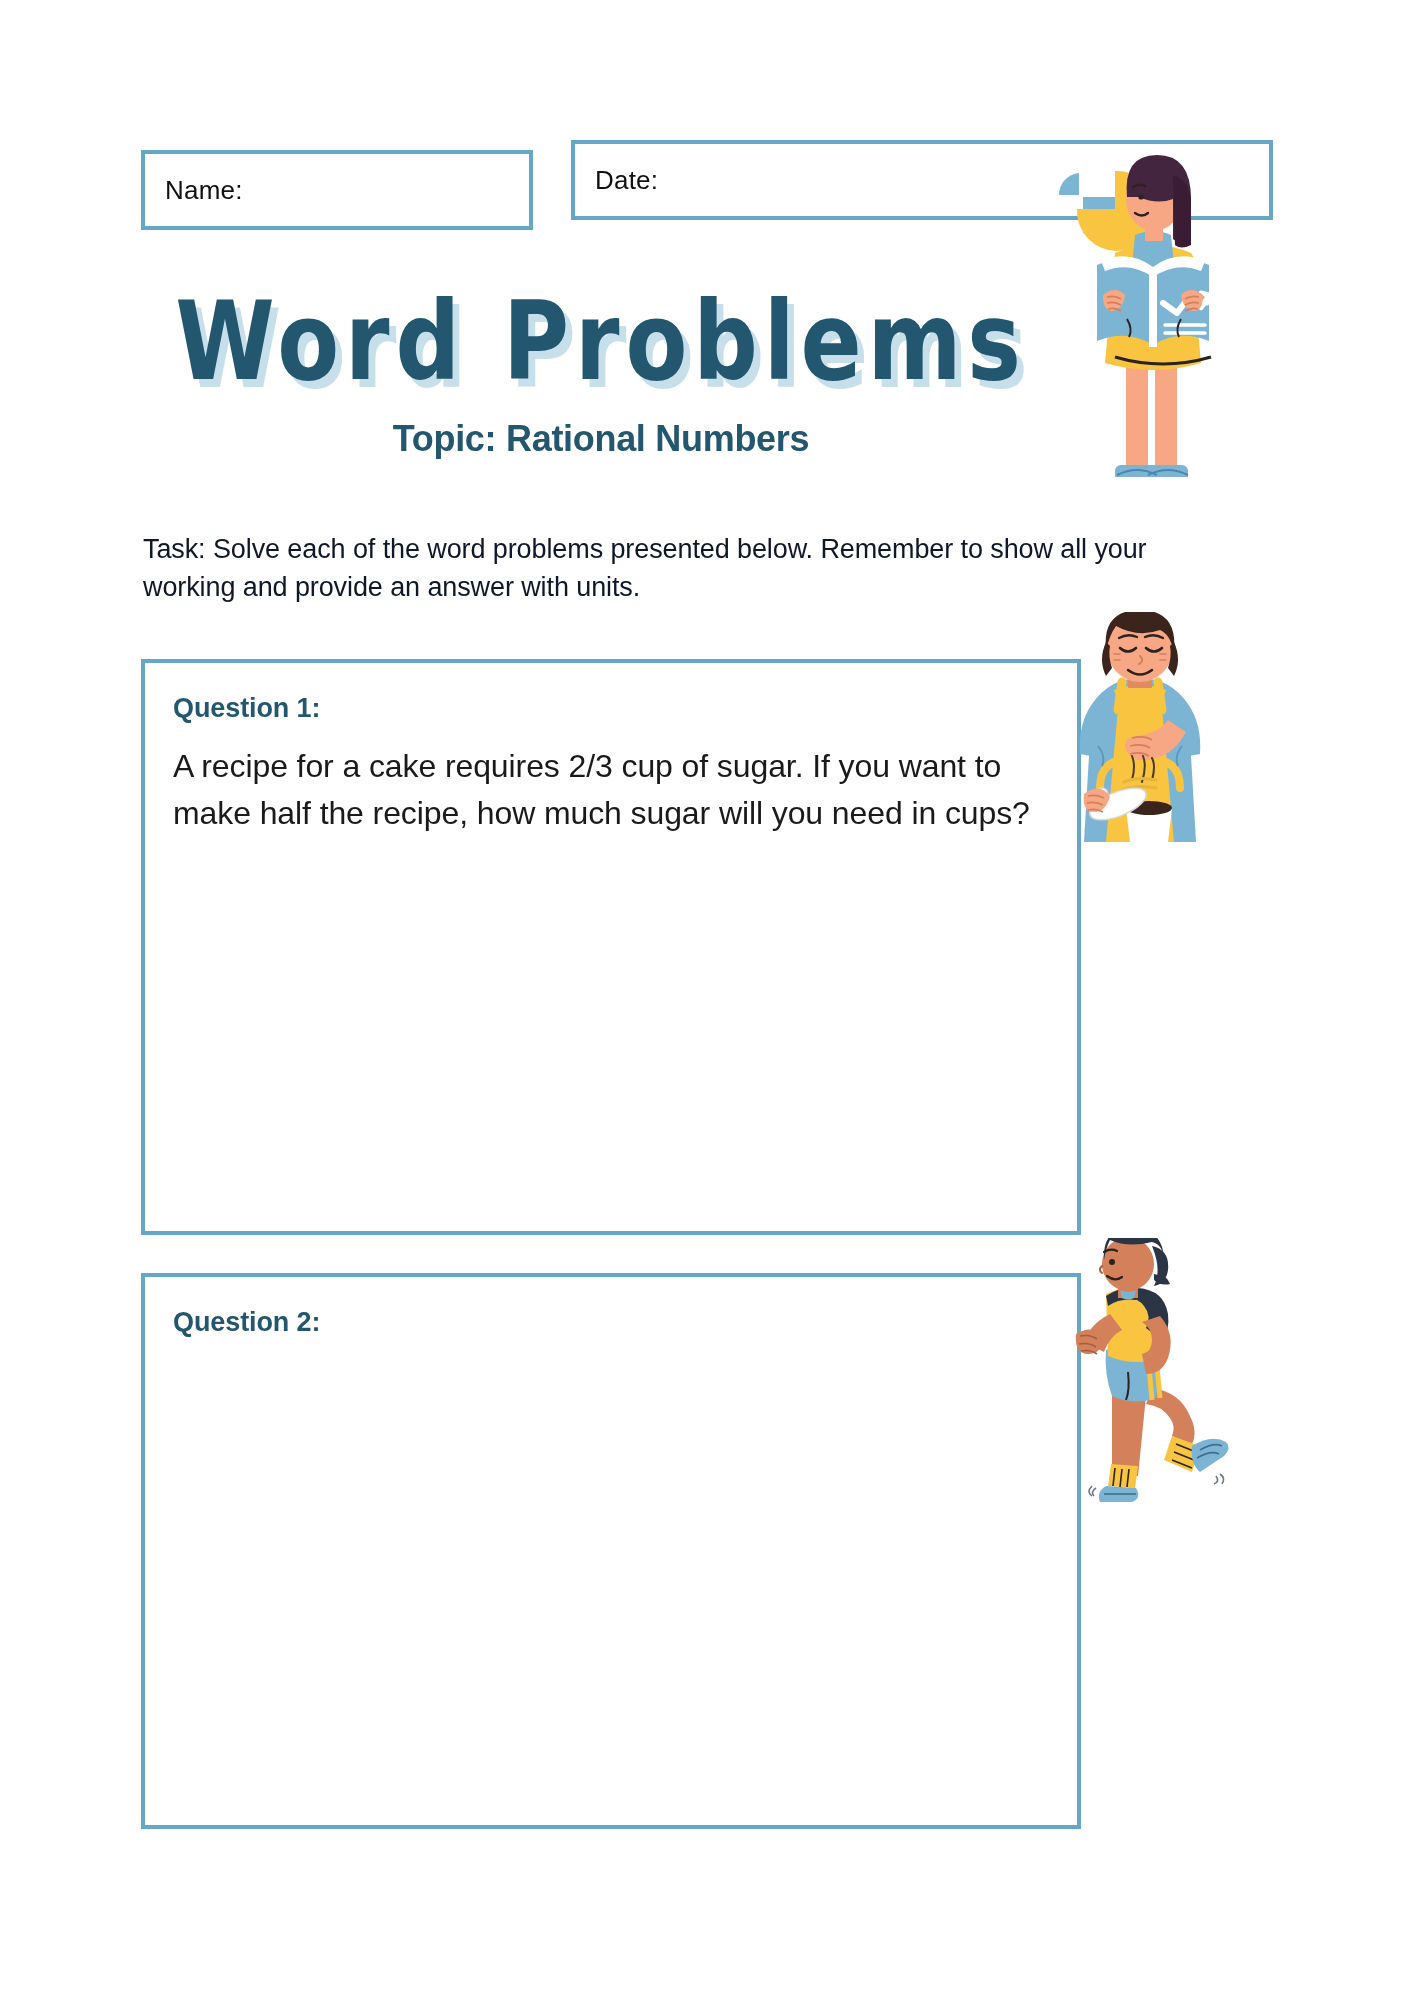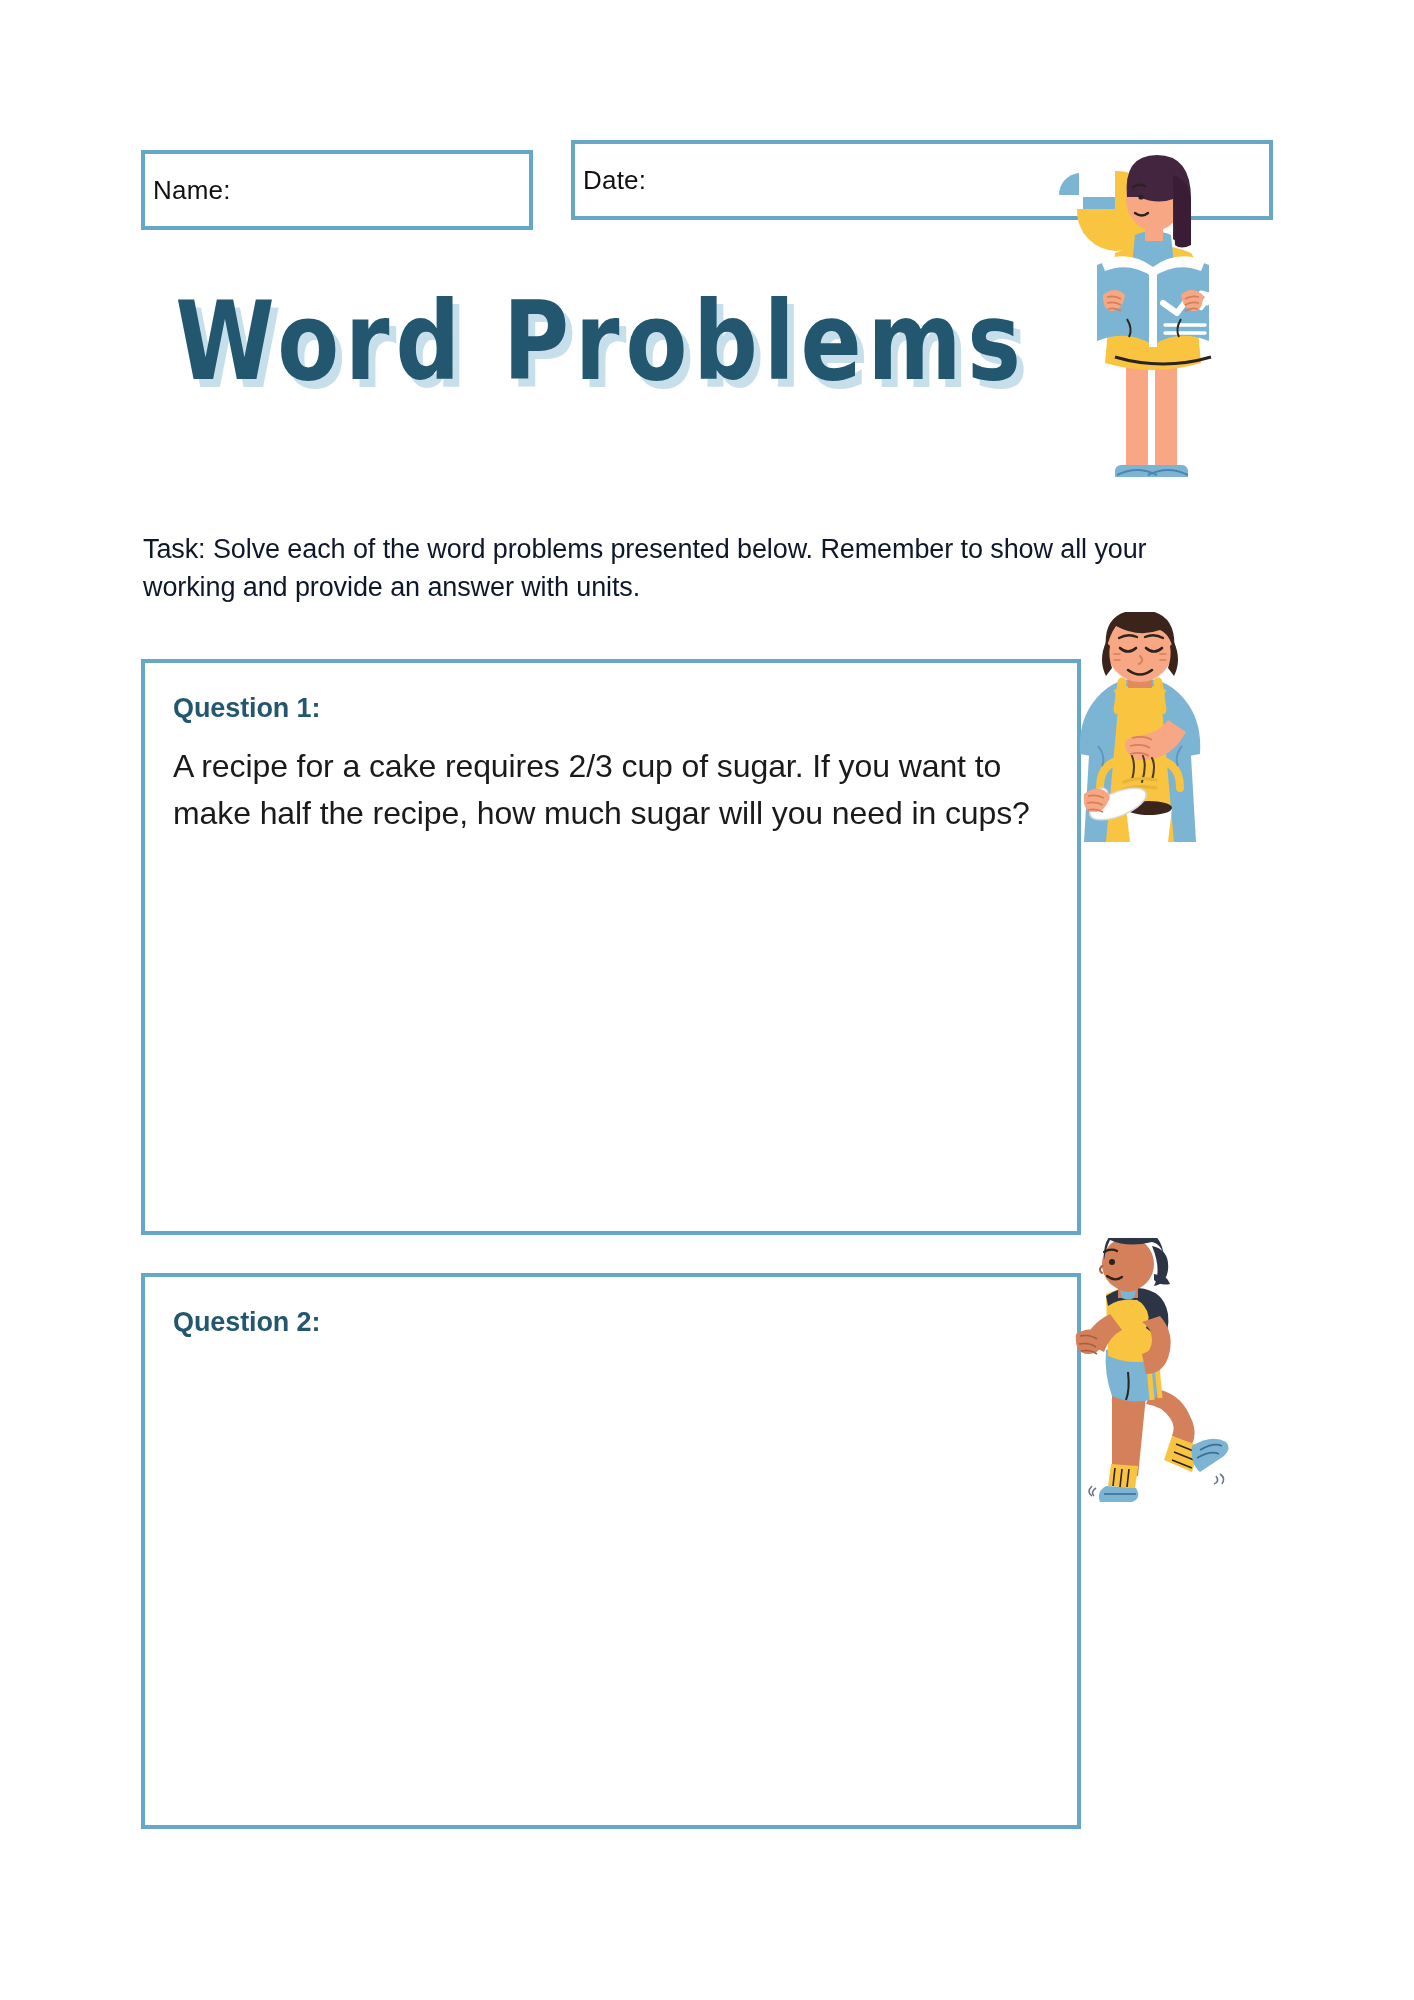--- a/index.html
+++ b/index.html
@@ -22,21 +22,21 @@
     border: 4px solid #66a7c8;
     background: #ffffff;
     display: flex;
     align-items: center;
   }
   #name-box { left: 141px;  top: 150px; width: 392px; height: 80px; }
   #date-box { left: 571px;  top: 140px; width: 702px; height: 80px; }
   .field-label {
     font-size: 26px;
     color: #111111;
-    padding-left: 8px;
+    padding-left: 20px;
     letter-spacing: .2px;
     font-family: "Liberation Sans", sans-serif;
   }
 
   
   #title-wrap {
     position: absolute;
     left: 141px;
     top: 288px;
     width: 920px;
@@ -120,20 +120,21 @@
 <div class="field-box" id="name-box">
   <span class="field-label">Name:</span>
 </div>
 
 <div class="field-box" id="date-box">
   <span class="field-label">Date:</span>
 </div>
 
 <div id="title-wrap">
   <div id="worksheet-title">Word Problems</div>
+  <div id="worksheet-subtitle">Topic: Rational Numbers</div>
 </div>
 
 <div id="task-text">Task: Solve each of the word problems presented below. Remember to show all your working and provide an answer with units.</div>
 
 <div class="question-box" id="question-box-1">
   <div class="question-heading">Question 1:</div>
   <div class="question-body">A recipe for a cake requires 2/3 cup of sugar. If you want to make half the recipe, how much sugar will you need in cups?</div>
 </div>
 
 <div class="question-box" id="question-box-2">

